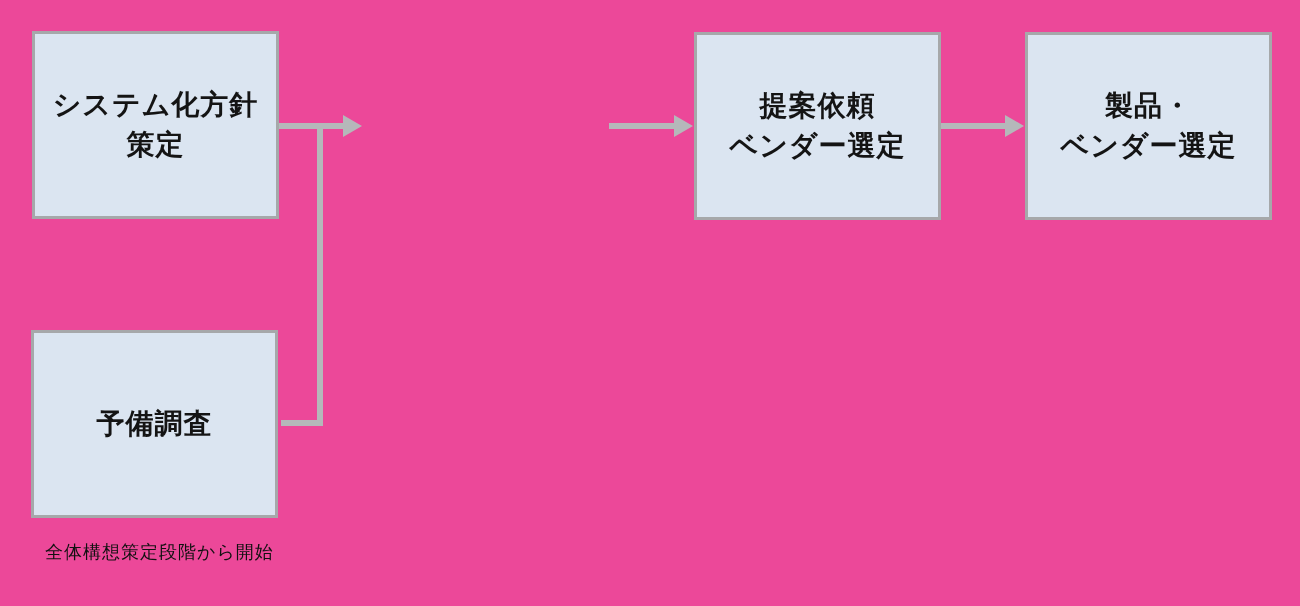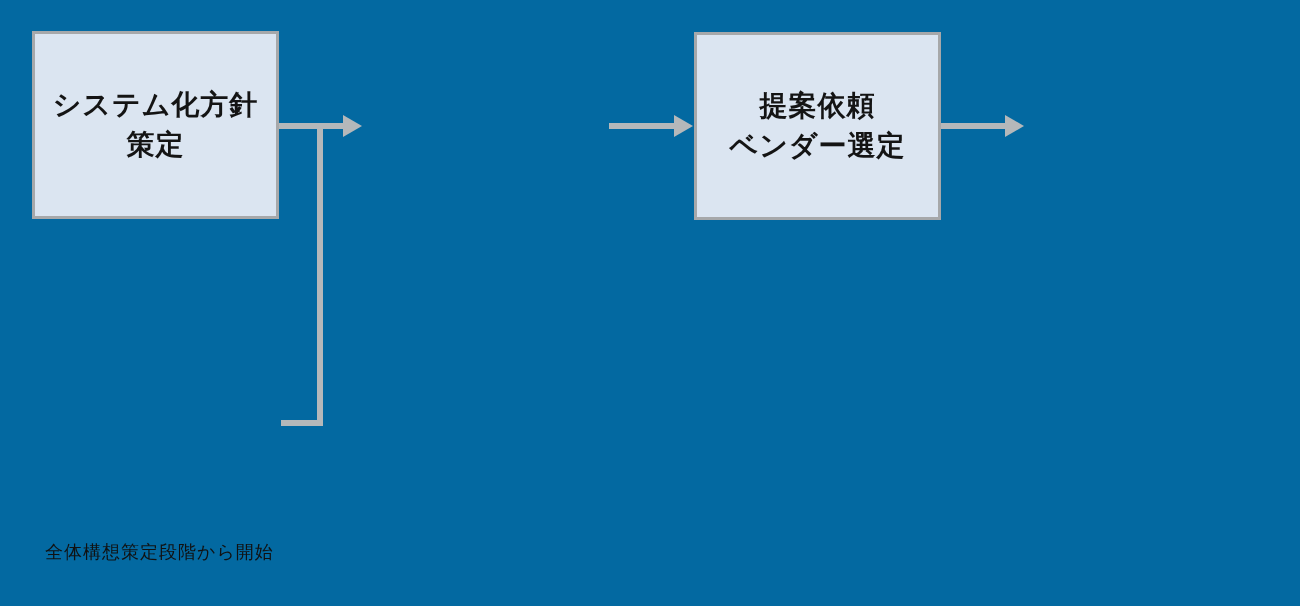--- a/index.html
+++ b/index.html
@@ -5,21 +5,21 @@
   html, body {
     margin: 0;
     padding: 0;
     background: #ffffff;
     font-family: "Liberation Sans", sans-serif;
   }
   .canvas {
     position: relative;
     width: 1300px;
     height: 606px;
-    background: #0369a1;
+    background: #ec4899;
     overflow: hidden;
   }
   .connector-layer {
     position: absolute;
     left: 0;
     top: 0;
     width: 1300px;
     height: 606px;
     z-index: 1;
   }
@@ -94,17 +94,24 @@
     <div class="label-line">システム化方針</div>
     <div class="label-line">策定</div>
   </div>
 
 
   <div class="flow-box box-proposal">
     <div class="label-line">提案依頼</div>
     <div class="label-line">ベンダー選定</div>
   </div>
 
+  <div class="flow-box box-product">
+    <div class="label-line">製品・</div>
+    <div class="label-line">ベンダー選定</div>
+  </div>
 
+  <div class="flow-box box-preliminary">
+    <div class="label-line">予備調査</div>
+  </div>
 
   <div class="caption">全体構想策定段階から開始</div>
 
 </div>
 
 </body></html>

